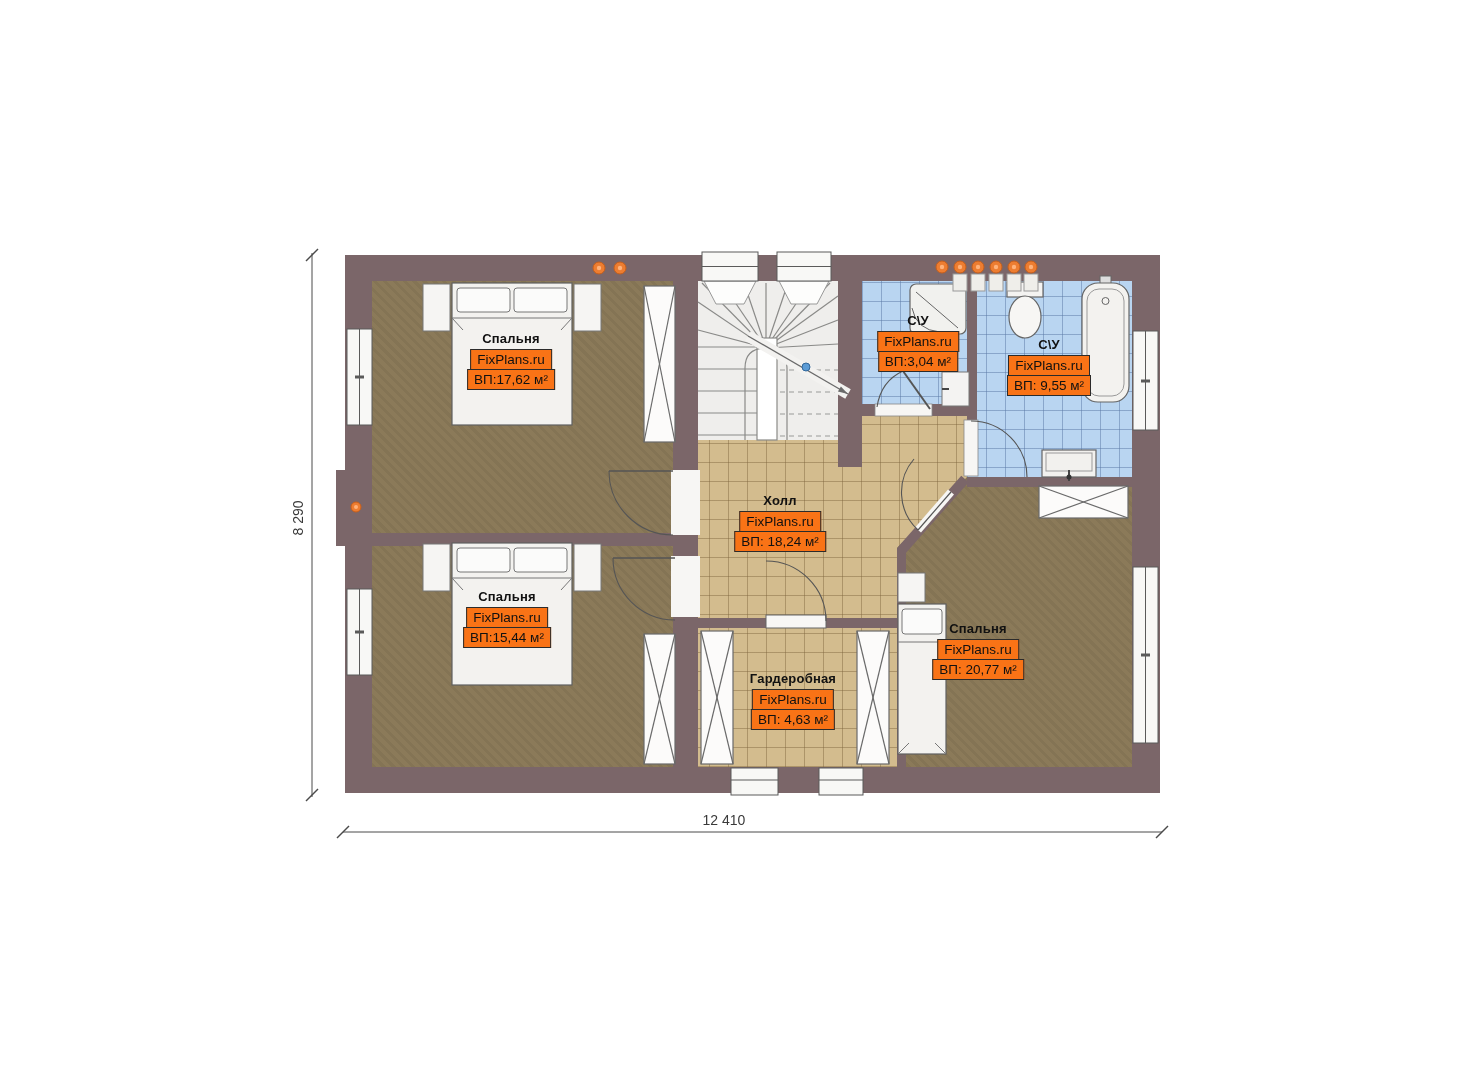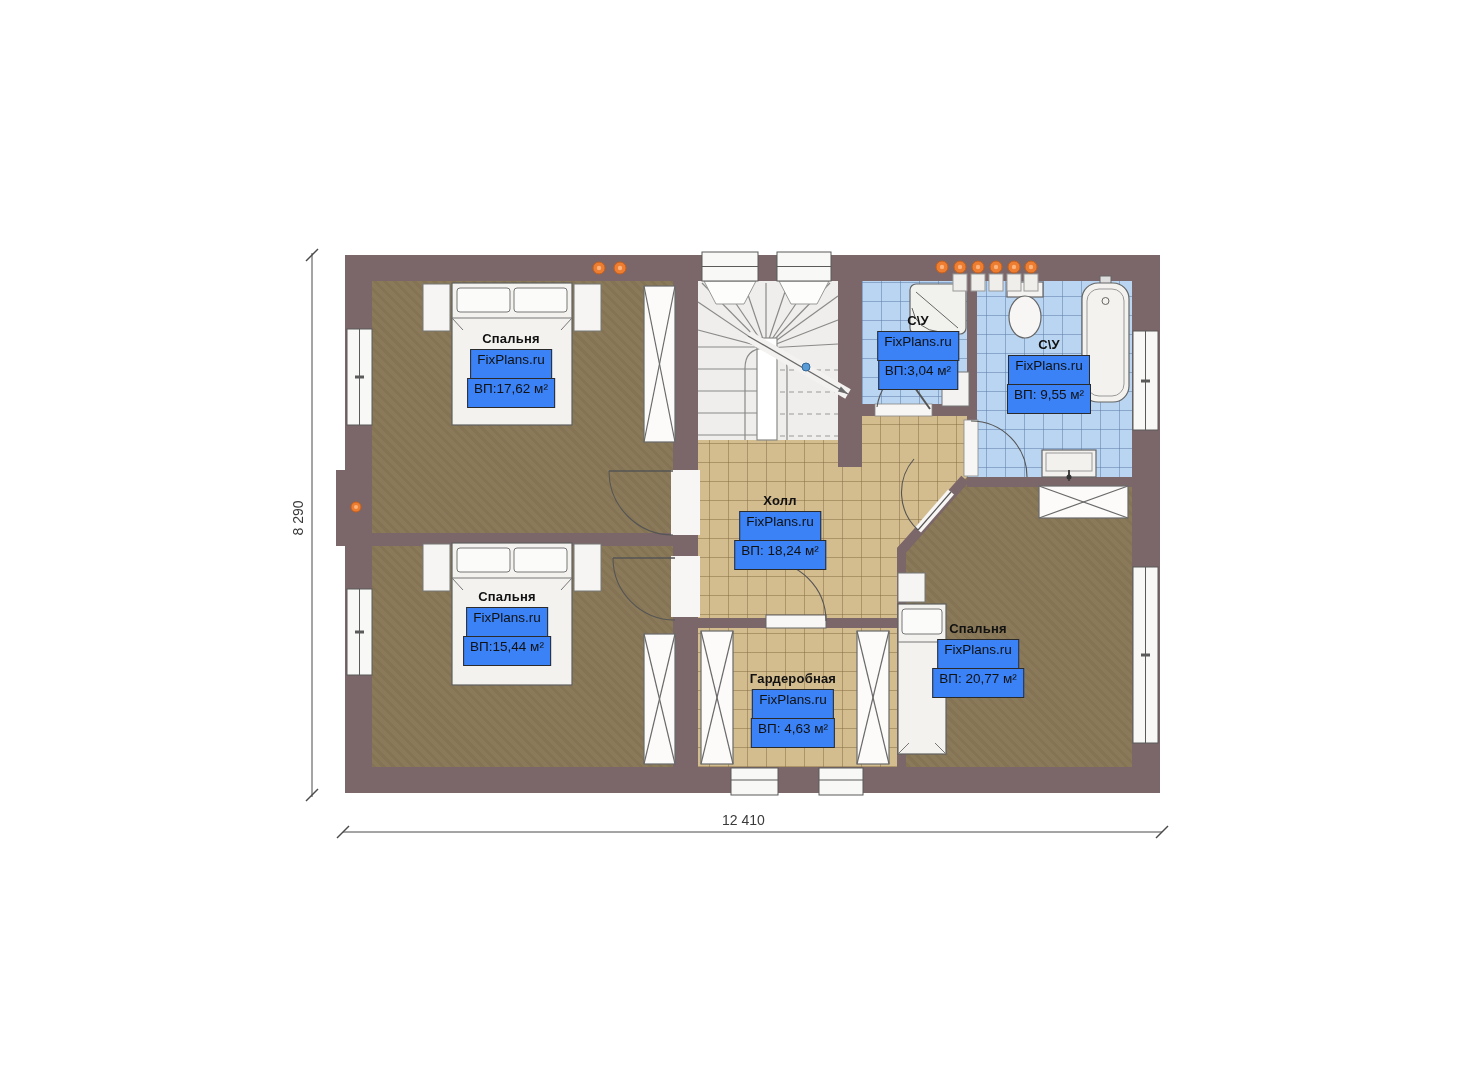--- a/index.html
+++ b/index.html
@@ -14,21 +14,21 @@
     background-image:repeating-linear-gradient(0deg, rgba(90,120,165,.5) 0 1px, transparent 1px 19px),
                      repeating-linear-gradient(90deg, rgba(90,120,165,.5) 0 1px, transparent 1px 19px);}
   .floor-bedroom{background-color:#8b7a59;
     background-image:repeating-linear-gradient(45deg, rgba(0,0,0,.05) 0 3px, transparent 3px 7px);}
   .floor-stairs{background:#efeeec;}
   .wall{background:#7b6669;}
   
   .room-label{position:absolute;transform:translateX(-50%);display:flex;flex-direction:column;
               align-items:center;z-index:30;color:#111;}
   .room-title{font-weight:bold;font-size:13px;letter-spacing:.2px;margin-bottom:3px;white-space:nowrap;}
-  .info-box{background:#3b82f6;border:1.3px solid #2b2b2b;padding:0px 6px 9px 6px;font-size:13.5px;
+  .info-box{background:#f97316;border:1.3px solid #2b2b2b;padding:0px 6px 0 6px;font-size:13.5px;
             white-space:nowrap;line-height:19px;}
   .area-box{margin-top:-1.3px;}
   .dim-text{position:absolute;font-size:14px;color:#3a3a3a;z-index:30;white-space:nowrap;}
   svg.overlay{position:absolute;left:0;top:0;z-index:20;}
   .flooring{z-index:1;} .wall{z-index:10;}
 </style>
 </head>
 <body>
 
 <div class="plan">
@@ -325,15 +325,15 @@
     <div class="info-box area-box">ВП:3,04 м²</div>
   </div>
 
   <div class="room-label" style="left:1049px;top:337px;">
     <div class="room-title">С\У</div>
     <div class="info-box">FixPlans.ru</div>
     <div class="info-box area-box">ВП: 9,55 м²</div>
   </div>
 
   <div class="dim-text" style="left:268px;top:510px;width:60px;text-align:center;transform:rotate(-90deg);transform-origin:center;">8 290</div>
-  <div class="dim-text" style="left:722px;top:812px;width:60px;">12 410</div>
+  <div class="dim-text" style="left:694px;top:812px;width:60px;text-align:center;">12 410</div>
 
 </div>
 
 </body></html>

